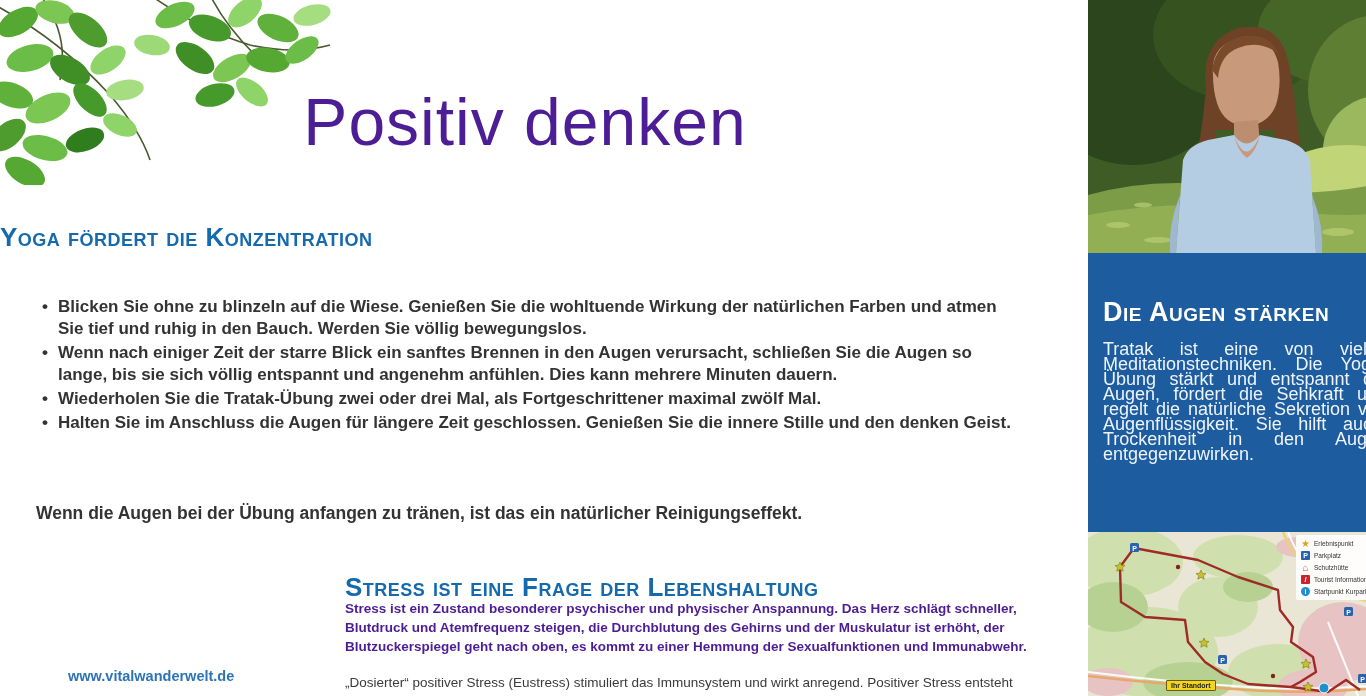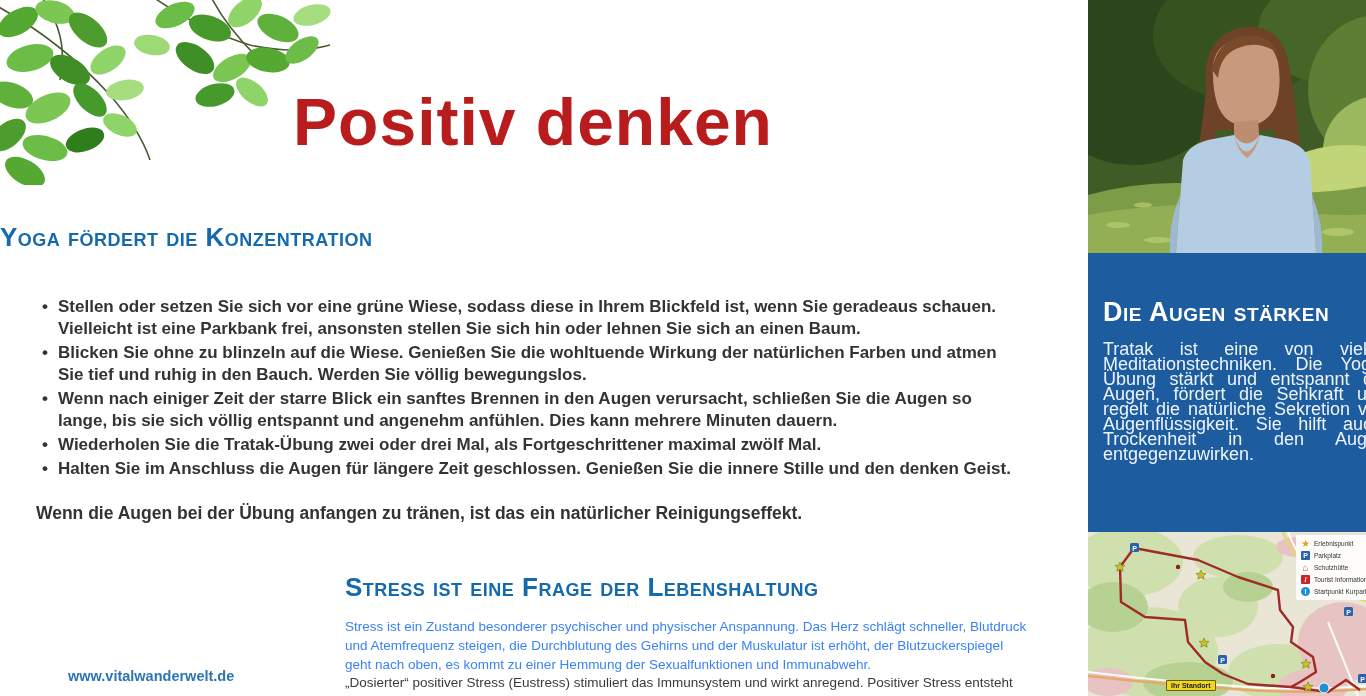--- a/index.html
+++ b/index.html
@@ -5,41 +5,41 @@
   * { box-sizing: border-box; margin: 0; padding: 0; }
   html, body { width: 1366px; height: 696px; overflow: hidden; background: #ffffff;
     font-family: "Liberation Sans", sans-serif; }
   .page { position: relative; width: 1366px; height: 696px; background: #ffffff; }
 
   
   .main { position: absolute; left: 0; top: 0; width: 1050px; height: 696px; }
 
   .leaves { position: absolute; left: 0; top: 0; width: 340px; height: 185px; }
 
-  .page-title { position: absolute; left: 8px; top: 84px; width: 1050px; text-align: center;
-    font-size: 66px; font-weight: 700; color: #b91c1c; letter-spacing: 1px; }
+  .page-title { position: absolute; left: 0; top: 84px; width: 1050px; text-align: center;
+    font-size: 66px; font-weight: 400; color: #4c1d95; letter-spacing: 1px; }
 
   .h-blue { color: #156aad; font-weight: 700; font-variant: small-caps;
     letter-spacing: 0.5px; font-size: 26px; }
   .section1-heading { position: absolute; left: 0; top: 222px; width: 1050px; }
 
   .intro { position: absolute; left: 36px; top: 268px; font-size: 17px; font-weight: 700; color: #333; }
 
   .bullets { position: absolute; left: 40px; top: 296px; width: 985px; list-style: none; }
   .bullets li { position: relative; padding-left: 18px; font-size: 17px; font-weight: 700;
     color: #333; line-height: 22px; margin-bottom: 2px; }
   .bullets li::before { content: "•"; position: absolute; left: 2px; top: 0; color: #333; }
 
   .closing { position: absolute; left: 36px; top: 503px; width: 1000px;
     font-size: 17.5px; font-weight: 700; color: #333; }
 
   .section2-heading { position: absolute; left: 345px; top: 572px; }
 
-  .stress-p1 { position: absolute; left: 345px; top: 617px; width: 688px;
-    font-size: 13.5px; color: #3b82f6; line-height: 19px; }
+  .stress-p1 { position: absolute; left: 345px; top: 599px; width: 688px;
+    font-size: 13.5px; color: #4c1d95; line-height: 19px; font-weight: bold; }
   .stress-p2 { position: absolute; left: 345px; top: 673px; width: 700px;
     font-size: 13.5px; color: #3a3a3a; line-height: 19px; white-space: nowrap; }
 
   .website { position: absolute; left: 36px; top: 668px; font-size: 14.5px; font-weight: 700;
     color: #2d74b5; text-decoration: none; margin-left: 32px; }
 
   
   .sidebar { position: absolute; left: 1088px; top: 0; width: 314px; height: 696px; }
   .photo { position: absolute; left: 0; top: 0; width: 314px; height: 253px; }
   .infobox { position: absolute; left: 0; top: 253px; width: 314px; height: 279px;
@@ -112,21 +112,20 @@
         <ellipse cx="152" cy="45" rx="18" ry="10" fill="#9ed977" transform="rotate(10 152 45)"></ellipse>
       </g>
     </svg>
 
     <div class="page-title">Positiv denken</div>
 
     <div class="h-blue section1-heading">Yoga fördert die Konzentration</div>
 
 
     <ul class="bullets">
-      <li>Stellen oder setzen Sie sich vor eine grüne Wiese, sodass diese in Ihrem Blickfeld ist, wenn Sie geradeaus schauen. Vielleicht ist eine Parkbank frei, ansonsten stellen Sie sich hin oder lehnen Sie sich an einen Baum.</li>
       <li>Blicken Sie ohne zu blinzeln auf die Wiese. Genießen Sie die wohltuende Wirkung der natürlichen Farben und atmen Sie tief und ruhig in den Bauch. Werden Sie völlig bewegungslos.</li>
       <li>Wenn nach einiger Zeit der starre Blick ein sanftes Brennen in den Augen verursacht, schließen Sie die Augen so lange, bis sie sich völlig entspannt und angenehm anfühlen. Dies kann mehrere Minuten dauern.</li>
       <li>Wiederholen Sie die Tratak-Übung zwei oder drei Mal, als Fortgeschrittener maximal zwölf Mal.</li>
       <li>Halten Sie im Anschluss die Augen für längere Zeit geschlossen. Genießen Sie die innere Stille und den denken Geist.</li>
     </ul>
 
     <div class="closing">Wenn die Augen bei der Übung anfangen zu tränen, ist das ein natürlicher Reinigungseffekt.</div>
 
     <div class="h-blue section2-heading">Stress ist eine Frage der Lebenshaltung</div>
 

